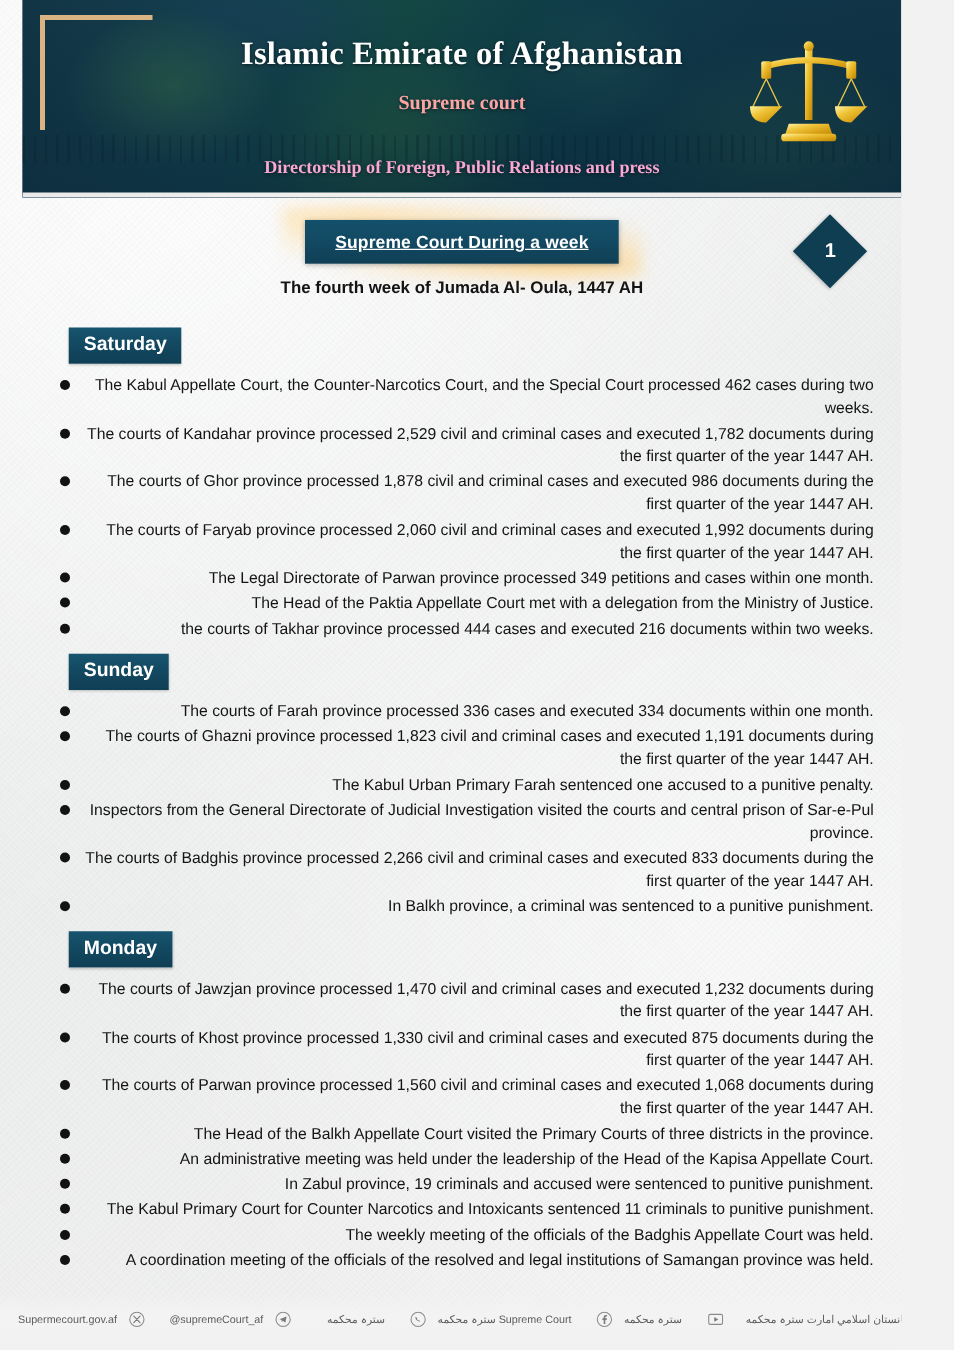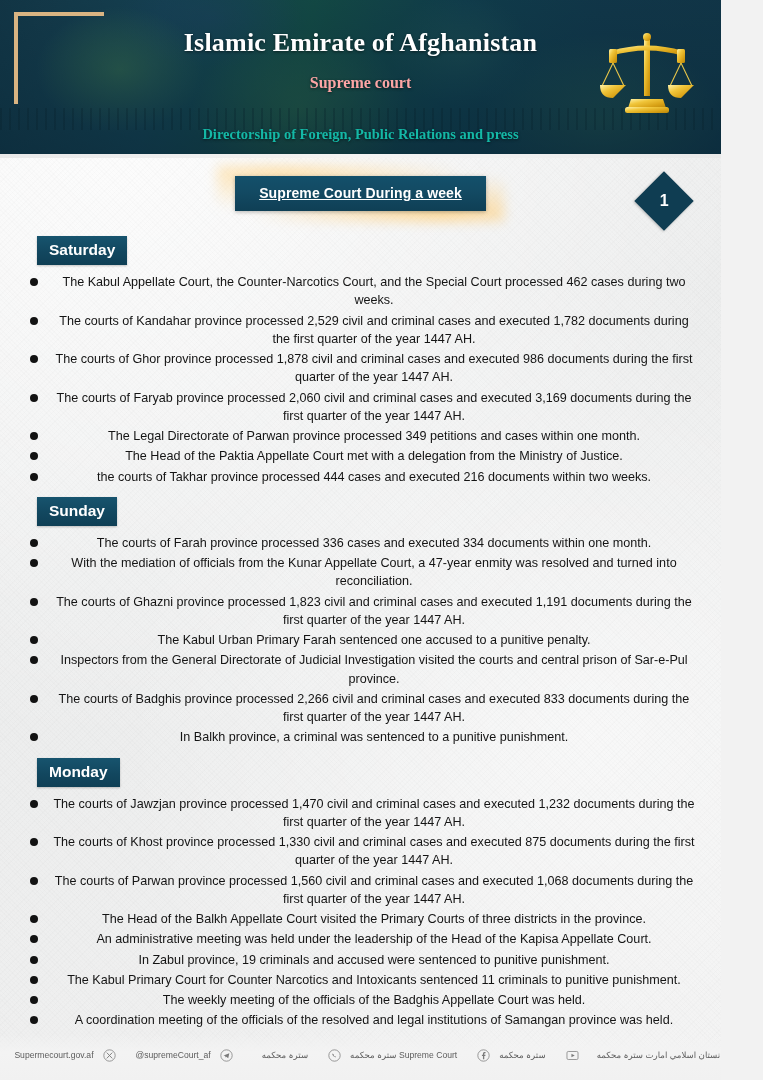--- a/index.html
+++ b/index.html
@@ -17,20 +17,21 @@
 
   .page {
     position: relative;
     width: 721px;
     height: 1080px;
     background:
       radial-gradient(circle at 18% 12%, rgba(255,255,255,0.85) 0%, rgba(238,238,238,0) 55%),
       radial-gradient(circle at 82% 68%, rgba(255,255,255,0.6) 0%, rgba(236,236,236,0) 50%),
       linear-gradient(160deg, #f4f4f4 0%, #eceded 45%, #f1f1f1 100%);
     overflow: hidden;
+    padding-left: 18px;
   }
   
   .page::before {
     content: "";
     position: absolute;
     inset: 0;
     background-image:
       repeating-linear-gradient(45deg, rgba(0,0,0,0.012) 0 1px, rgba(0,0,0,0) 1px 3px),
       repeating-linear-gradient(-45deg, rgba(0,0,0,0.010) 0 1px, rgba(0,0,0,0) 1px 4px);
     pointer-events: none;
@@ -109,21 +110,21 @@
     font-weight: bold;
     font-size: 16px;
     color: #fca5a5;
     margin-top: 16px;
     text-shadow: 0 1px 3px rgba(0,0,0,.55);
   }
   .h-dept {
     font-family: "Liberation Serif", serif;
     font-weight: bold;
     font-size: 14.5px;
-    color: #14b8a6;
+    color: #f9a8d4;
     margin-top: 34px;
     text-shadow: 0 1px 3px rgba(0,0,0,.55);
   }
 
   
   .emblem {
     position: absolute;
     right: 24px; top: 24px;
     width: 100px; height: 100px;
     z-index: 4;
@@ -209,21 +210,21 @@
 
   ul.items { list-style: none; }
 
   ul.items li {
     position: relative;
     padding-left: 21px;
     margin-bottom: 2px;
     font-size: 12.6px;
     line-height: 1.45;
     color: #141414;
-    text-align: center;
+    text-align: right;
   }
   ul.items li::before {
     content: "";
     position: absolute;
     left: 2px;
     top: 5px;
     width: 8px; height: 8px;
     border-radius: 50%;
     background: #121212;
   }
@@ -311,46 +312,46 @@
       <rect x="28" y="83" width="44" height="6" rx="2.5" fill="url(#gold)"></rect>
     </svg>
 
     <div class="header-underline"></div>
   </div>
 
   <div class="title-zone">
     <div class="title-plate-wrap">
       <div class="title-plate">Supreme Court During a week</div>
     </div>
+    <div class="title-date">The fourth week of Jumada Al- Oula, 1447 AH</div>
 
     <div class="page-badge">
       <span>1</span>
     </div>
   </div>
 
   <div class="content">
 
     <div class="day-block">
       <div class="day-badge">Saturday</div>
       <ul class="items">
         <li>The Kabul Appellate Court, the Counter-Narcotics Court, and the Special Court processed 462 cases during two weeks.</li>
         <li>The courts of Kandahar province processed 2,529 civil and criminal cases and executed 1,782 documents during the first quarter of the year 1447 AH.</li>
         <li>The courts of Ghor province processed 1,878 civil and criminal cases and executed 986 documents during the first quarter of the year 1447 AH.</li>
-        <li>The courts of Faryab province processed 2,060 civil and criminal cases and executed 3,169 documents during the first quarter of the year 1447 AH.</li>
+        <li>The courts of Faryab province processed 2,060 civil and criminal cases and executed 1,992 documents during the first quarter of the year 1447 AH.</li>
         <li>The Legal Directorate of Parwan province processed 349 petitions and cases within one month.</li>
         <li>The Head of the Paktia Appellate Court met with a delegation from the Ministry of Justice.</li>
         <li>the courts of Takhar province processed 444 cases and executed 216 documents within two weeks.</li>
       </ul>
     </div>
 
     <div class="day-block">
       <div class="day-badge">Sunday</div>
       <ul class="items">
         <li>The courts of Farah province processed 336 cases and executed 334 documents within one month.</li>
-        <li>With the mediation of officials from the Kunar Appellate Court, a 47-year enmity was resolved and turned into reconciliation.</li>
         <li>The courts of Ghazni province processed 1,823 civil and criminal cases and executed 1,191 documents during the first quarter of the year 1447 AH.</li>
         <li>The Kabul Urban Primary Farah sentenced one accused to a punitive penalty.</li>
         <li>Inspectors from the General Directorate of Judicial Investigation visited the courts and central prison of Sar-e-Pul province.</li>
         <li>The courts of Badghis province processed 2,266 civil and criminal cases and executed 833 documents during the first quarter of the year 1447 AH.</li>
         <li>In Balkh province, a criminal was sentenced to a punitive punishment.</li>
       </ul>
     </div>
 
     <div class="day-block">
       <div class="day-badge">Monday</div>

